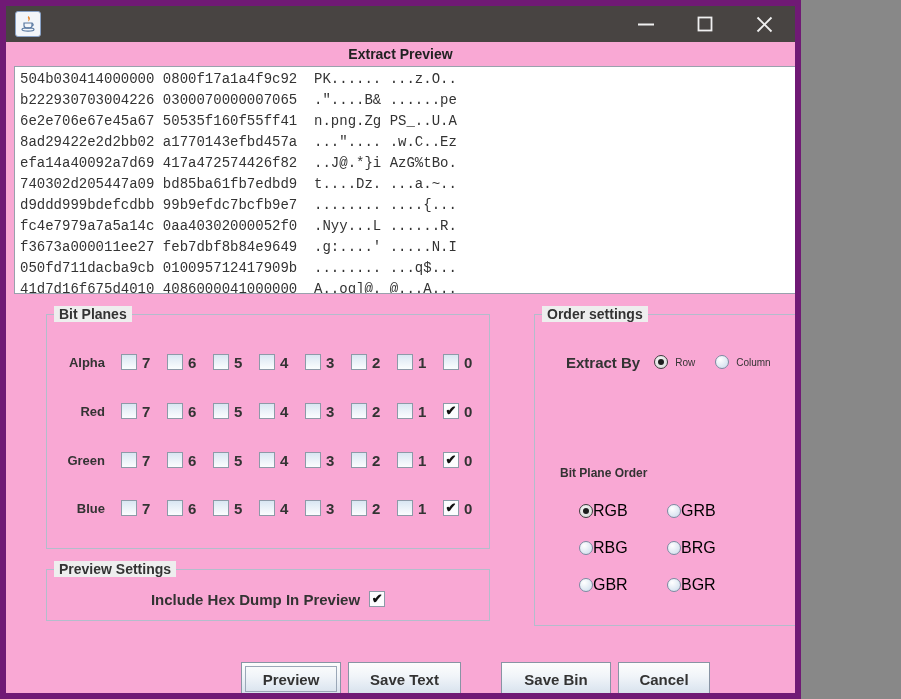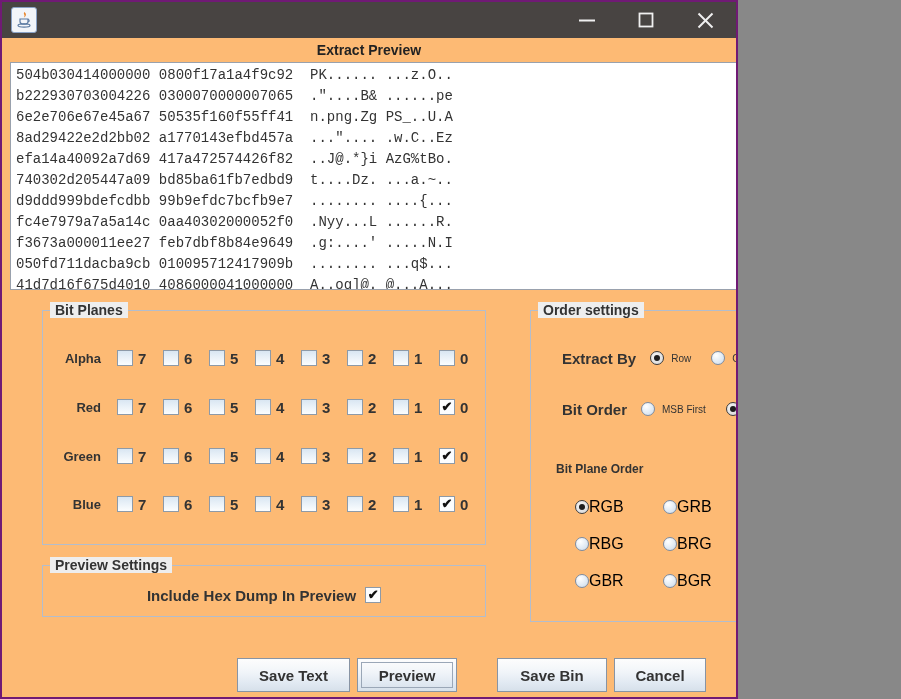--- a/index.html
+++ b/index.html
@@ -1,18 +1,18 @@
 <!DOCTYPE html>
 <html><head>
 <meta charset="utf-8">
 <style>
   * { margin:0; padding:0; box-sizing:border-box; }
   html,body { width:901px; height:699px; }
   body { font-family:"Liberation Sans", sans-serif; background:#888; }
-  .window { position:relative; width:738px; height:699px; background:#fdba74; border:2px solid #701a75; overflow:hidden; }
+  .window { position:relative; width:801px; height:699px; background:#f9a8d4; border:6px solid #701a75; overflow:hidden; }
 
   
   .titlebar { position:absolute; left:0; top:0; right:0; height:36px; background:#484442; }
   .app-icon { position:absolute; left:9px; top:5px; width:26px; height:26px; background:#f2f5f9;
               border:1px solid #89a2c6; border-radius:3px; display:flex; align-items:center; justify-content:center; }
   .win-controls { position:absolute; right:14px; top:0; height:36px; display:flex; gap:25px; align-items:center; }
   .wc { width:34px; height:30px; display:flex; align-items:center; justify-content:center; cursor:default; }
 
   
   .preview-title { position:absolute; left:0; right:0; top:40px; text-align:center;
@@ -311,31 +311,20 @@
     <span class="opt">
           <span class="radio selected"></span>
           <span class="olabel">Row</span>
         </span>
         <span class="opt">
           <span class="radio"></span>
           <span class="olabel">Column</span>
         </span>
       </div>
 
-    <div class="os-row" id="bit-order-row" style="top:88px;">
-      <span class="grp-label">Bit Order</span>
-    <span class="opt">
-          <span class="radio"></span>
-          <span class="olabel">MSB First</span>
-        </span>
-        <span class="opt">
-          <span class="radio selected"></span>
-          <span class="olabel">LSB First</span>
-        </span>
-      </div>
 
     <div class="bpo-title">Bit Plane Order</div>
     <div class="bpo-grid" id="bpo-grid">
         <div class="bpo-cell" style="left: 0px; top: 0px;">
           <span class="radio selected"></span>
           <span class="olabel">RGB</span>
         </div>
         <div class="bpo-cell" style="left: 88px; top: 0px;">
           <span class="radio"></span>
           <span class="olabel">GRB</span>
@@ -353,20 +342,20 @@
           <span class="olabel">GBR</span>
         </div>
         <div class="bpo-cell" style="left: 88px; top: 74px;">
           <span class="radio"></span>
           <span class="olabel">BGR</span>
         </div>
       </div>
   </div>
 
   <div class="buttons" id="button-row">
+      <button class="btn focused" style="width: 100px;">Preview</button>
       <button class="btn" style="width: 113px;">Save Text</button>
-      <button class="btn focused" style="width: 100px;">Preview</button>
       <button class="btn" style="width: 110px; margin-left: 33px;">Save Bin</button>
       <button class="btn" style="width: 92px;">Cancel</button>
     </div>
 
 
 </div>
 
 </body></html>

